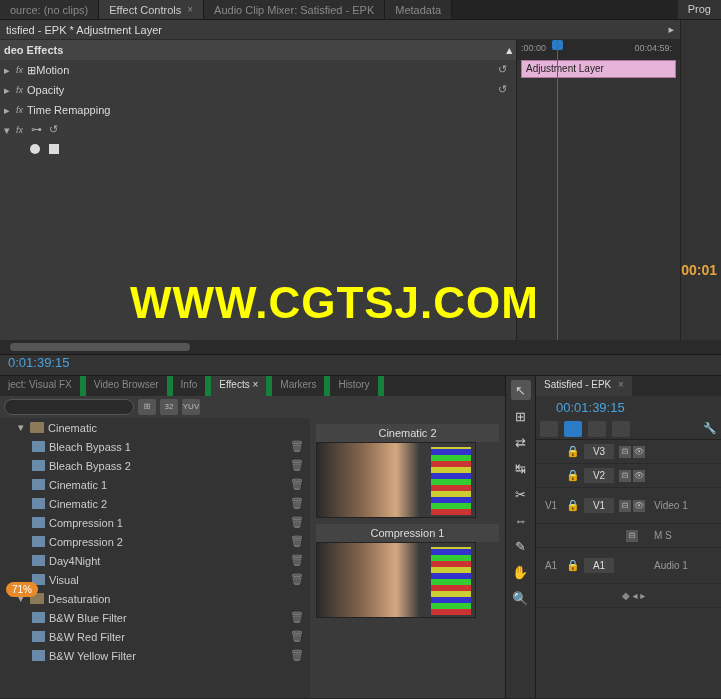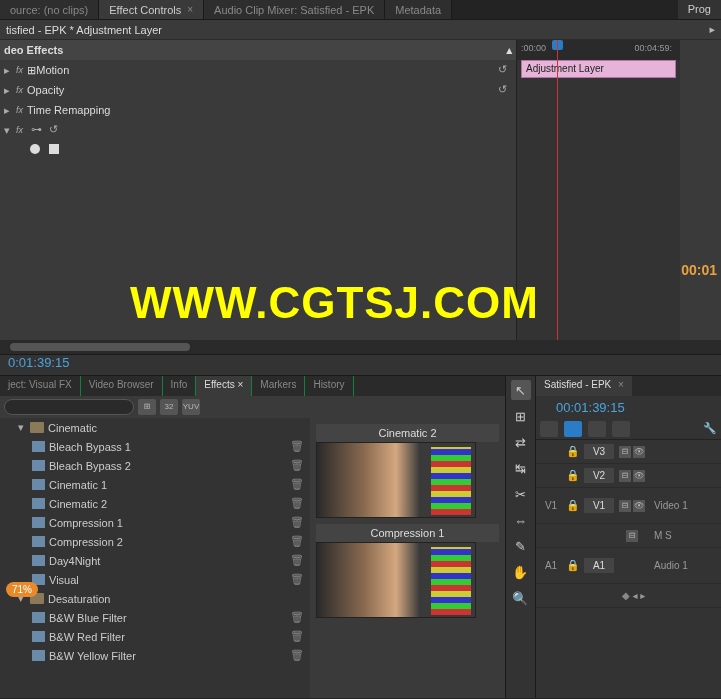--- a/index.html
+++ b/index.html
@@ -5,21 +5,21 @@
 * { margin: 0; padding: 0; box-sizing: border-box; font-family: "Segoe UI", Arial, sans-serif; }
 body { background: #232323; color: #b8b8b8; font-size: 11px; width: 721px; height: 699px; overflow: hidden; position: relative; }
 
 .top-tabs { display: flex; height: 20px; background: #232323; border-bottom: 1px solid #1a1a1a; }
 .top-tabs .tab { padding: 3px 10px; background: #2e2e2e; border-right: 1px solid #1a1a1a; color: #888; font-size: 11px; cursor: pointer; display: flex; align-items: center; }
 .top-tabs .tab.active { background: #3a3a3a; color: #ccc; }
 .top-tabs .tab .close { margin-left: 6px; color: #888; font-size: 10px; }
 .top-tabs .spacer { flex: 1; }
 .top-tabs .right-tab { padding: 3px 10px; background: #333; color: #ccc; }
 
-.body-row { display: flex; flex-direction: column; }
+.body-row { display: flex; }
 .effect-controls { flex: 1; background: #3a3a3a; }
 .ec-header { display: flex; align-items: center; height: 20px; padding: 0 6px; background: #3a3a3a; border-bottom: 1px solid #2a2a2a; }
 .ec-header .clip-name { flex: 1; color: #ddd; font-size: 11px; }
 .ec-body { display: flex; height: 300px; }
 .ec-list { width: 516px; background: #3a3a3a; }
 .ec-row { display: flex; align-items: center; height: 20px; padding: 0 4px; color: #ddd; font-size: 11px; }
 .ec-row.section { background: #444; font-weight: bold; }
 .ec-row .tw { width: 10px; color: #aaa; margin-right: 2px; }
 .ec-row .fx { font-size: 9px; font-style: italic; margin-right: 4px; color: #aaa; }
 .ec-row .label { flex: 1; }
@@ -43,21 +43,21 @@
 
 .scrollbar { height: 14px; background: #2a2a2a; display: flex; align-items: center; }
 .scrollbar .thumb { height: 8px; background: #555; border-radius: 4px; margin: 0 10px; }
 
 .mid-status { height: 22px; background: #333; display: flex; padding: 0 8px; border-top: 1px solid #1a1a1a; border-bottom: 1px solid #1a1a1a; }
 .mid-status .tc { color: #4aa3df; font-size: 13px; }
 
 .bottom { display: flex; height: 322px; }
 .left-panels { width: 505px; background: #333; }
 .lp-tabs { display: flex; height: 20px; background: #2a2a2a; }
-.lp-tabs .tab { padding: 3px 8px; color: #888; font-size: 10px; border-right: 1px solid #15803d; cursor: pointer; }
+.lp-tabs .tab { padding: 3px 8px; color: #888; font-size: 10px; border-right: 6px solid #15803d; cursor: pointer; }
 .lp-tabs .tab.active { background: #3a3a3a; color: #ddd; }
 .lp-toolbar { display: flex; height: 22px; background: #3a3a3a; align-items: center; padding: 0 4px; gap: 4px; }
 .lp-toolbar .search { width: 130px; height: 16px; background: #2a2a2a; border: 1px solid #555; border-radius: 8px; }
 .lp-toolbar .btn { width: 18px; height: 16px; background: #555; border-radius: 2px; font-size: 8px; text-align: center; line-height: 16px; }
 .lp-body { display: flex; height: 280px; }
 .tree { width: 310px; background: #333; overflow: hidden; }
 .tree-row { display: flex; align-items: center; height: 19px; padding-left: 4px; color: #ccc; font-size: 11px; }
 .tree-row .indent1 { width: 14px; }
 .tree-row .indent2 { width: 28px; }
 .tree-row .tw { width: 12px; color: #aaa; }

